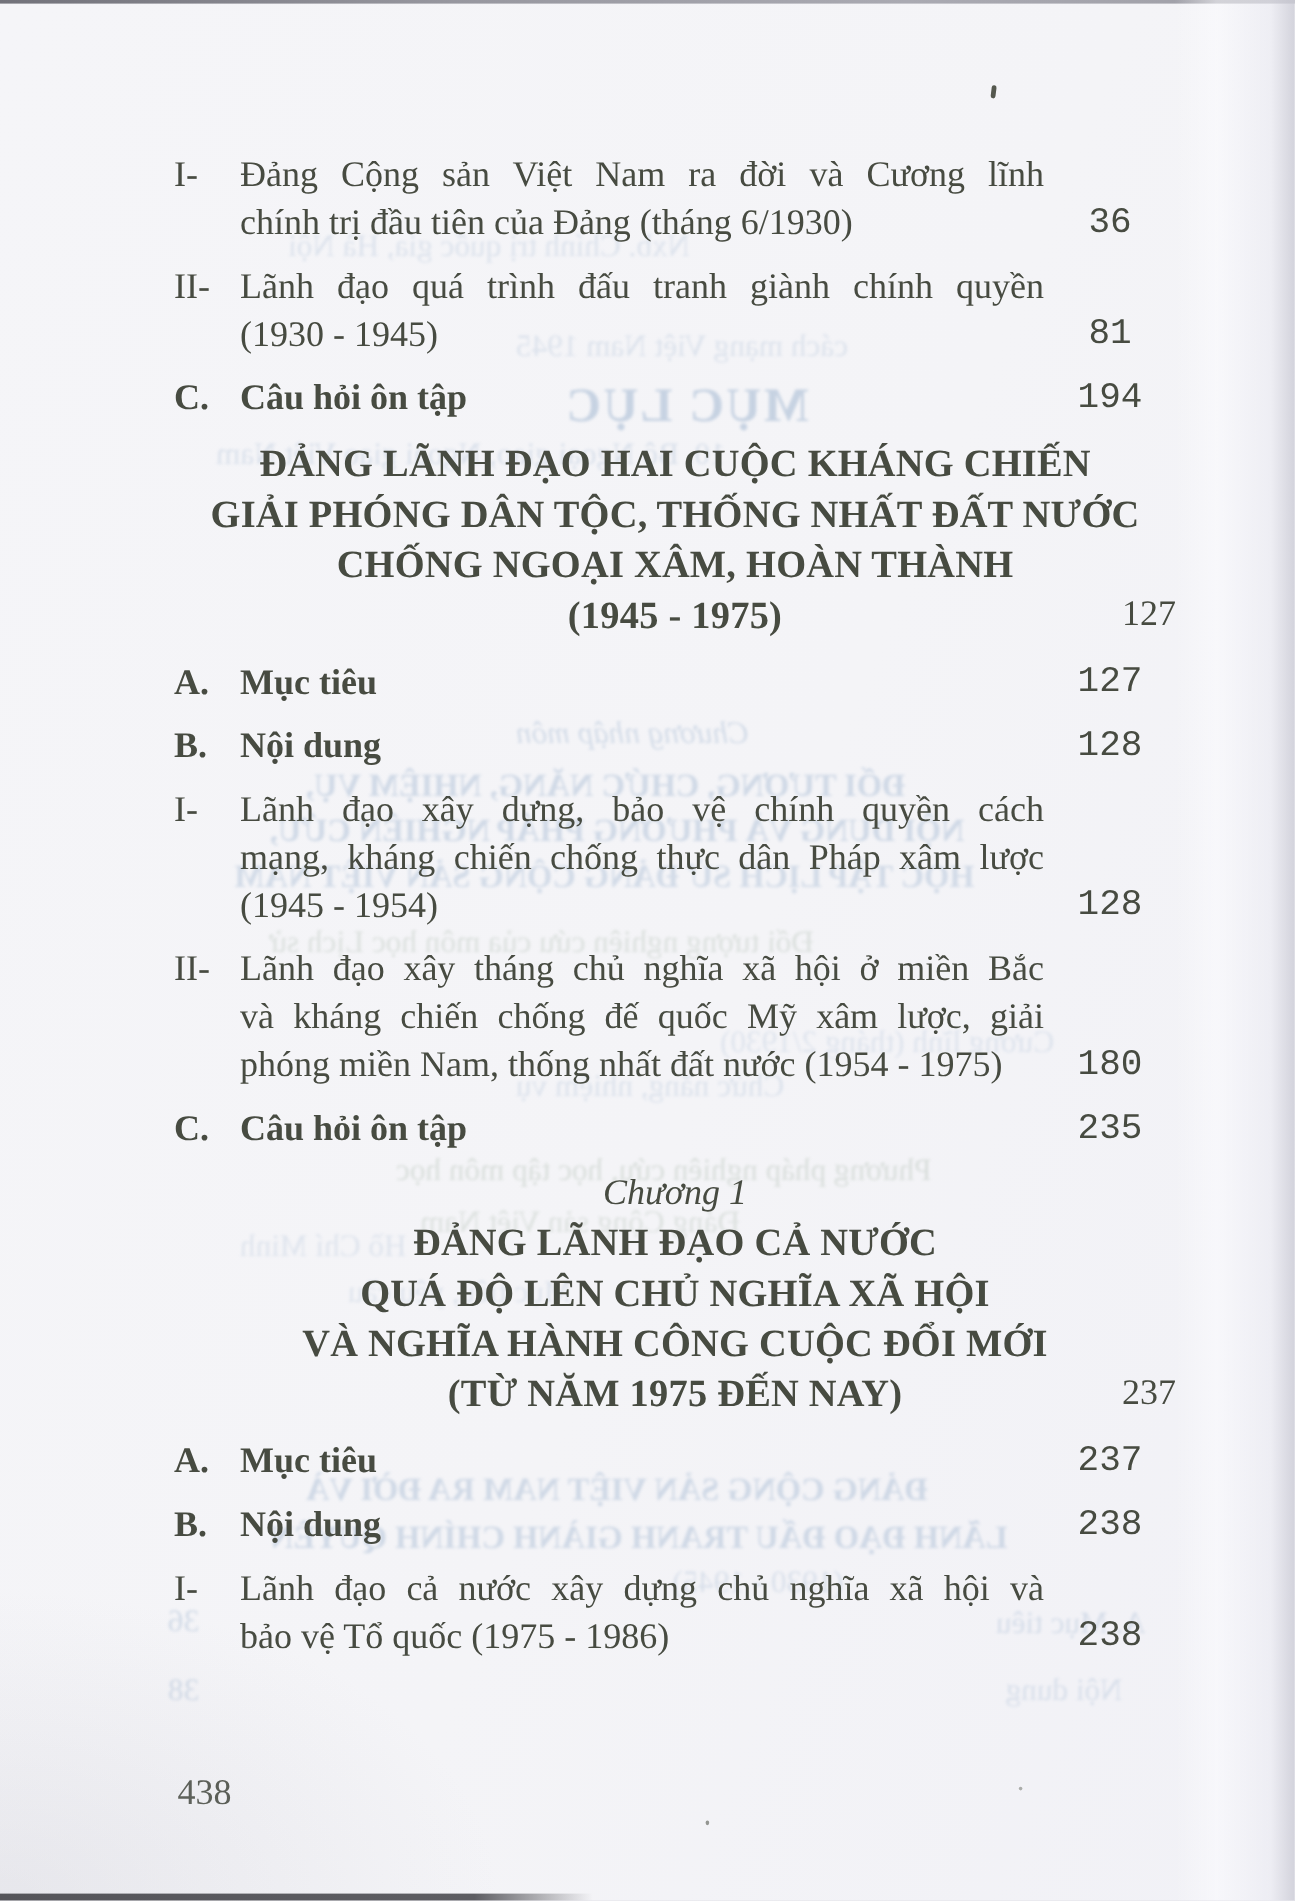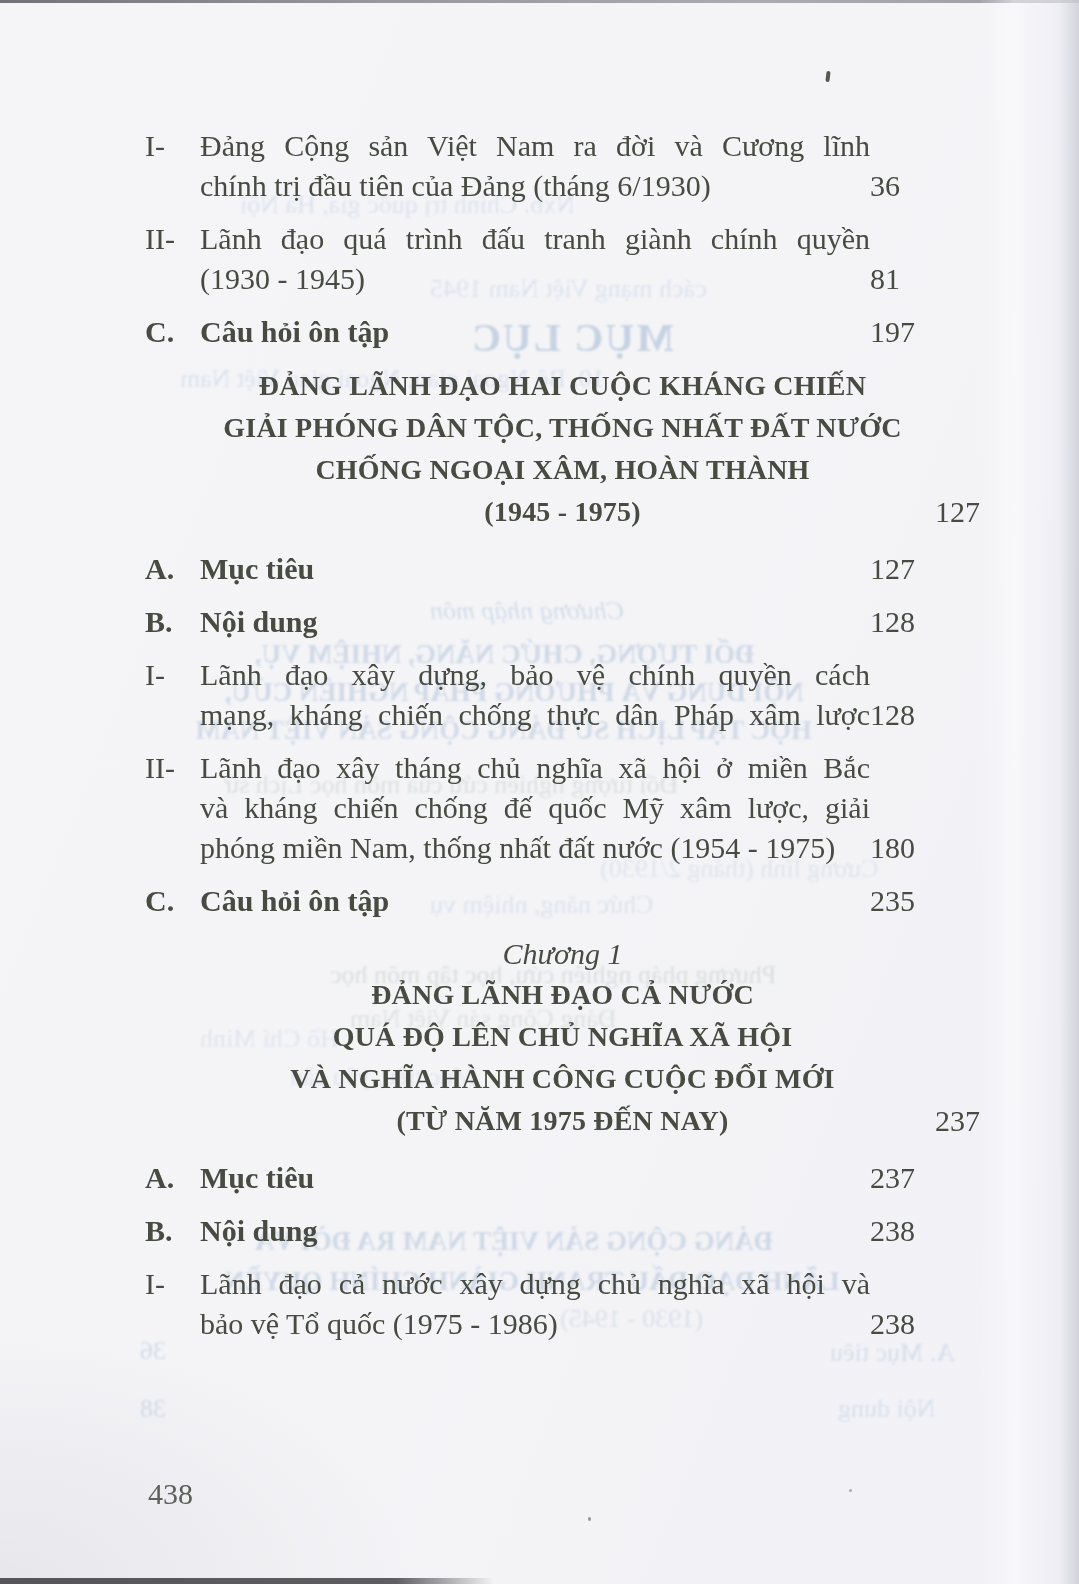--- a/index.html
+++ b/index.html
@@ -65,30 +65,30 @@
   .entry {
     display: grid;
     grid-template-columns: 55px 1fr 110px;
     font-size: 30px;
     line-height: 40px;
     margin-bottom: 13px;
   }
   .entry .num { }
   .entry .line { display: block; }
   .entry .line.cont { text-align: justify; text-align-last: justify; }
-  .entry .pg { align-self: end; text-align: left; }
+  .entry .pg { align-self: end; text-align: center; font-family: Liberation Mono, monospace; }
   .entry.bold .num, .entry.bold .txt { font-weight: bold; }
 
   .chapter {
     position: relative;
     text-align: center;
     margin: 8px 0 16px 0;
   }
   .ch-label { font-style: italic; font-size: 30px; line-height: 40px; }
-  .ch-line  { font-weight: bold; font-size: 28px; line-height: 42px; letter-spacing: 0.2px; }
+  .ch-line  { font-weight: bold; font-size: 32px; line-height: 42px; letter-spacing: 0.2px; }
   .ch-pg {
     position: absolute; right: 0; bottom: 0;
     font-size: 30px; line-height: 42px; font-weight: normal;
   }
 
   .footer-num {
     position: absolute; left: 148px; top: 1474px;
     font-size: 30px; line-height: 40px;
   }
 </style>
@@ -140,21 +140,21 @@
         <span class="line">(1930 - 1945)</span>
       </span>
       <span class="pg">81</span>
     </div>
 
     <div class="entry bold">
       <span class="num">C.</span>
       <span class="txt">
         <span class="line">Câu hỏi ôn tập</span>
       </span>
-      <span class="pg">197</span>
+      <span class="pg">194</span>
     </div>
 
     <div class="chapter">
       <div class="ch-line">ĐẢNG LÃNH ĐẠO HAI CUỘC KHÁNG CHIẾN</div>
       <div class="ch-line">GIẢI PHÓNG DÂN TỘC, THỐNG NHẤT ĐẤT NƯỚC</div>
       <div class="ch-line">CHỐNG NGOẠI XÂM, HOÀN THÀNH</div>
       <div class="ch-line">(1945 - 1975)</div>
       <span class="ch-pg">127</span>
     </div>
 
@@ -172,20 +172,21 @@
         <span class="line">Nội dung</span>
       </span>
       <span class="pg">128</span>
     </div>
 
     <div class="entry">
       <span class="num">I-</span>
       <span class="txt">
         <span class="line cont">Lãnh đạo xây dựng, bảo vệ chính quyền cách</span>
         <span class="line cont">mạng, kháng chiến chống thực dân Pháp xâm lược</span>
+        <span class="line">(1945 - 1954)</span>
       </span>
       <span class="pg">128</span>
     </div>
 
     <div class="entry">
       <span class="num">II-</span>
       <span class="txt">
         <span class="line cont">Lãnh đạo xây tháng chủ nghĩa xã hội ở miền Bắc</span>
         <span class="line cont">và kháng chiến chống đế quốc Mỹ xâm lược, giải</span>
         <span class="line">phóng miền Nam, thống nhất đất nước (1954 - 1975)</span>

